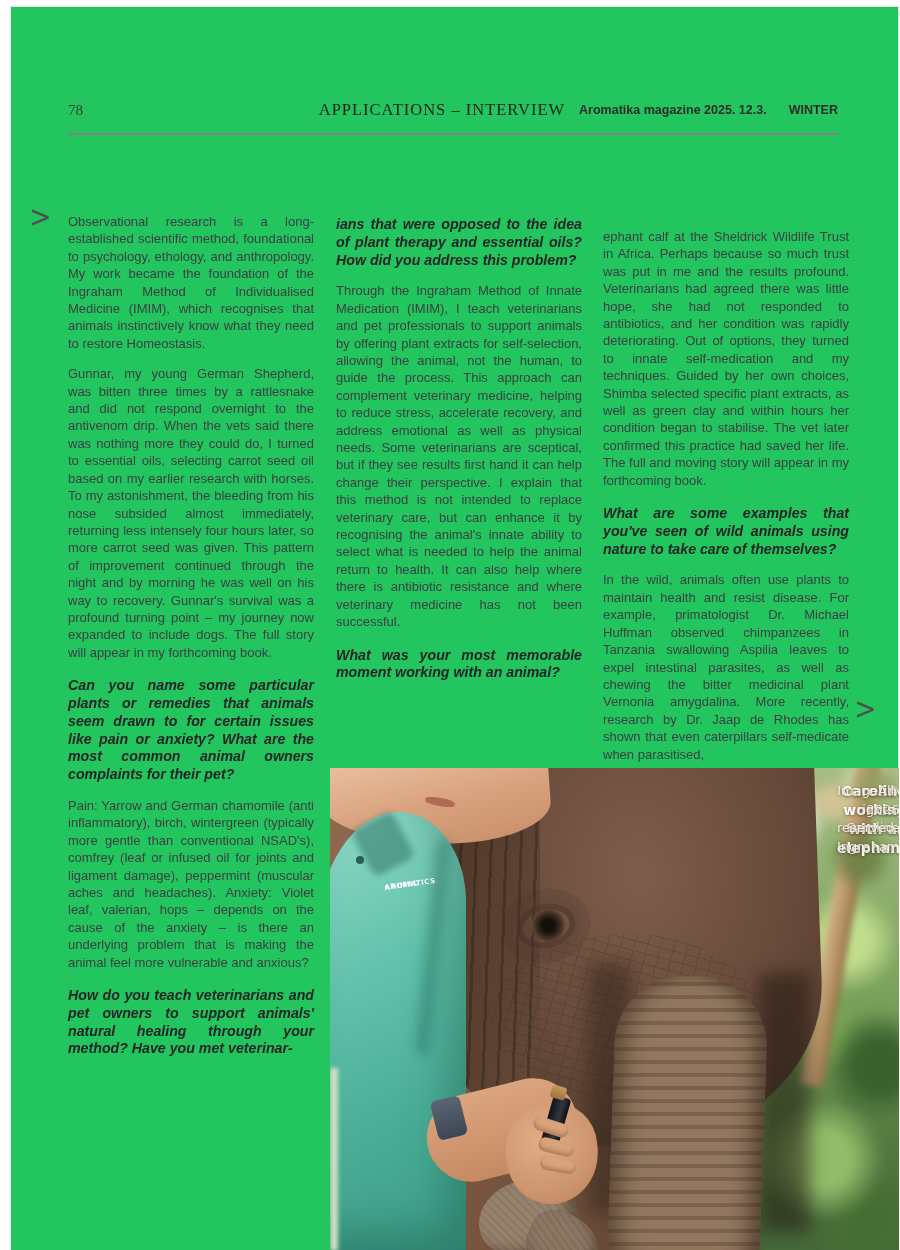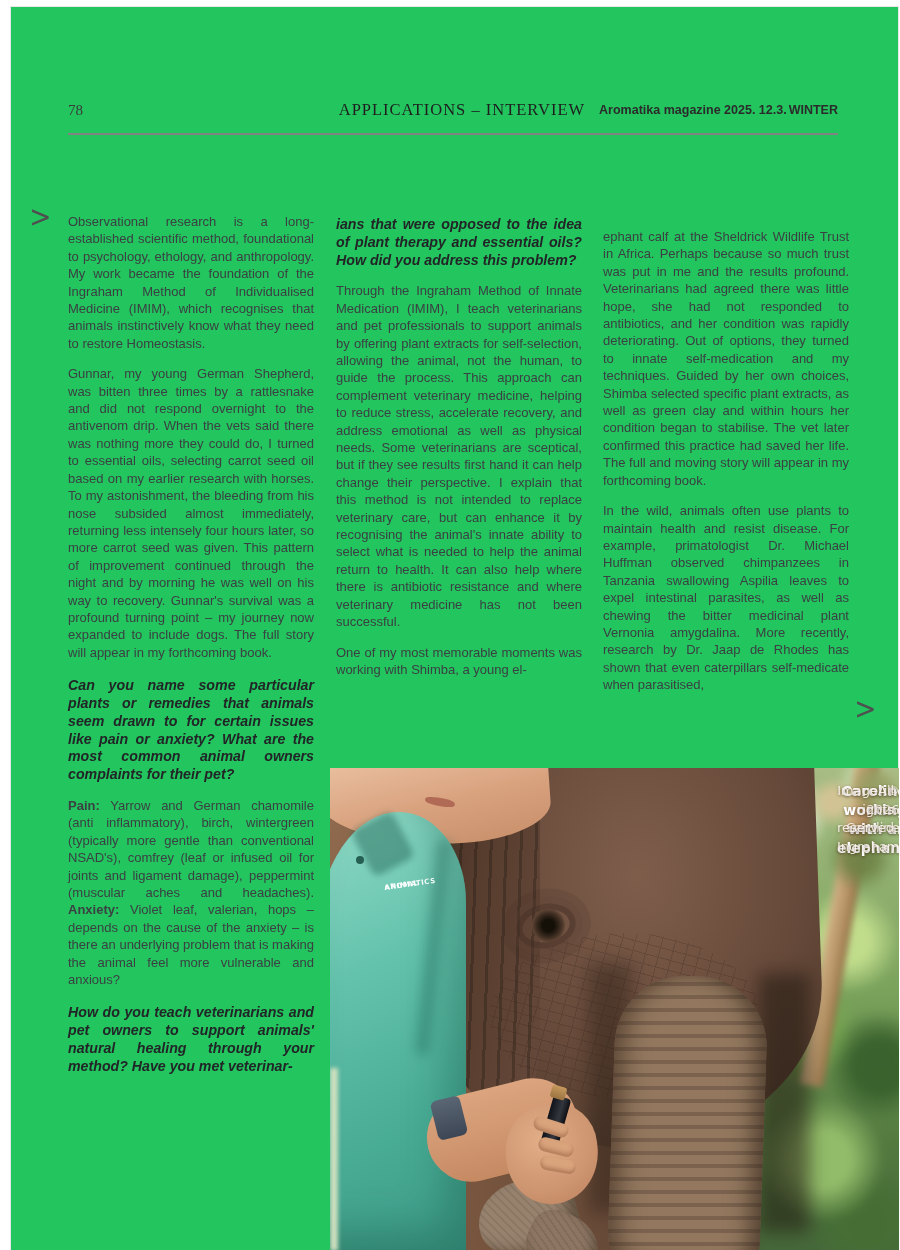--- a/index.html
+++ b/index.html
@@ -7,38 +7,38 @@
        font-family:"Liberation Sans",sans-serif;}
   .page{position:absolute;left:10px;top:6px;width:887px;height:1244px;
         background:#22c55e;border:1px solid #e8e8e8;border-bottom:none;}
 
   
   .header{position:absolute;left:0;top:92px;width:100%;height:26px;}
   .pagenum{position:absolute;left:57px;top:0;
            font:15px/22px "Liberation Serif",serif;color:#3a3a3a;}
   .header-right{position:absolute;right:60px;top:0;display:flex;align-items:center;gap:14px;}
   .section-title{font:16.5px/22px "Liberation Serif",serif;letter-spacing:1px;color:#1e1e1e;}
-  .issue-info{display:flex;gap:2px;align-items:baseline;
+  .issue-info{display:flex;gap:22px;align-items:baseline;
               font:600 12.5px/22px "Liberation Sans",sans-serif;color:#2b2b2b;}
   .rule{position:absolute;left:57px;top:126px;width:770px;height:2px;background:#828282;}
 
   
   .arrow{position:absolute;color:#4f4f4f;font:22px/22px "DejaVu Sans",sans-serif;
          transform:scale(1.2,1.35);}
   .arrow-left{left:20px;top:200px;}
   .arrow-right{left:845px;top:692px;}
 
   
   .col{position:absolute;top:206px;width:246px;}
   .col-1{left:57px;} .col-2{left:325px;} .col-3{left:592px;margin-top:15px;}
   .col p{margin:0 0 13px;text-align:justify;}
   .col p.body{font:13px/17.4px "Liberation Sans",sans-serif;color:#3b4043;}
   .col p.question{font:italic 700 14.2px/17.8px "Liberation Sans",sans-serif;color:#222527;
                   padding-top:3px;}
-  .col span.b{font-weight:700;} .col span.i{}
+  .col span.b{font-weight:400;} .col span.i{}
 
   
   .photo{position:absolute;left:319px;top:761px;width:569px;height:483px;overflow:hidden;
          background:linear-gradient(100deg,#8f6a4e 0%,#7a5740 30%,#684a38 55%,#56402f 80%,#4a3628 100%);}
   .photo *{position:absolute;}
   .ph-foliage{left:425px;top:-14px;width:160px;height:520px;filter:blur(4px);
     background:
       radial-gradient(circle at 20% 12%, rgba(242,248,230,.95) 0 16px, transparent 42px),
       radial-gradient(circle at 72% 6%, rgba(214,230,190,.85) 0 13px, transparent 34px),
       radial-gradient(circle at 58% 36%, rgba(196,224,142,.95) 0 22px, transparent 52px),
@@ -142,24 +142,25 @@
   <div class="col col-1">
       <p class="body"><span>Observational research is a long-established scientific method, foundational to psychology, ethology, and anthropology. My work became the foundation of the Ingraham Method of Individualised Medicine (IMIM), which recognises that animals instinctively know what they need to restore Homeostasis.</span></p>
       <p class="body"><span>Gunnar, my young German Shepherd, was bitten three times by a rattlesnake and did not respond overnight to the antivenom drip. When the vets said there was nothing more they could do, I turned to essential oils, selecting carrot seed oil based on my earlier research with horses. To my astonishment, the bleeding from his nose subsided almost immediately, returning less intensely four hours later, so more carrot seed was given. This pattern of improvement continued through the night and by morning he was well on his way to recovery. Gunnar's survival was a profound turning point – my journey now expanded to include dogs. The full story will appear in my forthcoming book.</span></p>
       <p class="question"><span>Can you name some particular plants or remedies that animals seem drawn to for certain issues like pain or anxiety? What are the most common animal owners complaints for their pet?</span></p>
       <p class="body"><span class="b">Pain:</span><span> Yarrow and German chamomile (anti inflammatory), birch, wintergreen (typically more gentle than conventional NSAD's), comfrey (leaf or infused oil for joints and ligament damage), peppermint (muscular aches and headaches). </span><span class="b">Anxiety:</span><span> Violet leaf, valerian, hops – depends on the cause of the anxiety – is there an underlying problem that is making the animal feel more vulnerable and anxious?</span></p>
       <p class="question"><span>How do you teach veterinarians and pet owners to support animals' natural healing through your method? Have you met veterinar-</span></p>
     </div>
   <div class="col col-2">
       <p class="question"><span>ians that were opposed to the idea of plant therapy and essential oils? How did you address this problem?</span></p>
       <p class="body"><span>Through the Ingraham Method of Innate Medication (IMIM), I teach veterinarians and pet professionals to support animals by offering plant extracts for self-selection, allowing the animal, not the human, to guide the process. This approach can complement veterinary medicine, helping to reduce stress, accelerate recovery, and address emotional as well as physical needs. Some veterinarians are sceptical, but if they see results first hand it can help change their perspective. I explain that this method is not intended to replace veterinary care, but can enhance it by recognising the animal's innate ability to select what is needed to help the animal return to health. It can also help where there is antibiotic resistance and where veterinary medicine has not been successful.</span></p>
-      <p class="body"><span>One of my most memorable moments was working with Shimba, a young el-</span></p>
+      <p class="question"><span>What was your most memorable moment working with an animal?</span></p>
     </div>
   <div class="col col-3">
       <p class="body"><span>ephant calf at the Sheldrick Wildlife Trust in Africa. Perhaps because so much trust was put in me and the results profound. Veterinarians had agreed there was little hope, she had not responded to antibiotics, and her condition was rapidly deteriorating. Out of options, they turned to innate self-medication and my techniques. Guided by her own choices, Shimba selected specific plant extracts, as well as green clay and within hours her condition began to stabilise. The vet later confirmed this practice had saved her life. The full and moving story will appear in my forthcoming book.</span></p>
+      <p class="question"><span>What are some examples that you've seen of wild animals using nature to take care of themselves?</span></p>
       <p class="body"><span>In the wild, animals often use plants to maintain health and resist disease. For example, primatologist Dr. Michael Huffman observed chimpanzees in Tanzania swallowing </span><span class="i">Aspilia</span><span> leaves to expel intestinal parasites, as well as chewing the bitter medicinal plant </span><span class="i">Vernonia amygdalina</span><span>. More recently, research by Dr. Jaap de Rhodes has shown that even caterpillars self-medicate when parasitised,</span></p>
     </div>
 
   <div class="photo">
     <div class="ph-foliage"></div>
     <div class="ph-branch"></div>
     <div class="ph-twigs"></div>
     <div class="ph-head"></div>
     <div class="ph-ear"></div>
     <div class="ph-crackle"></div>

